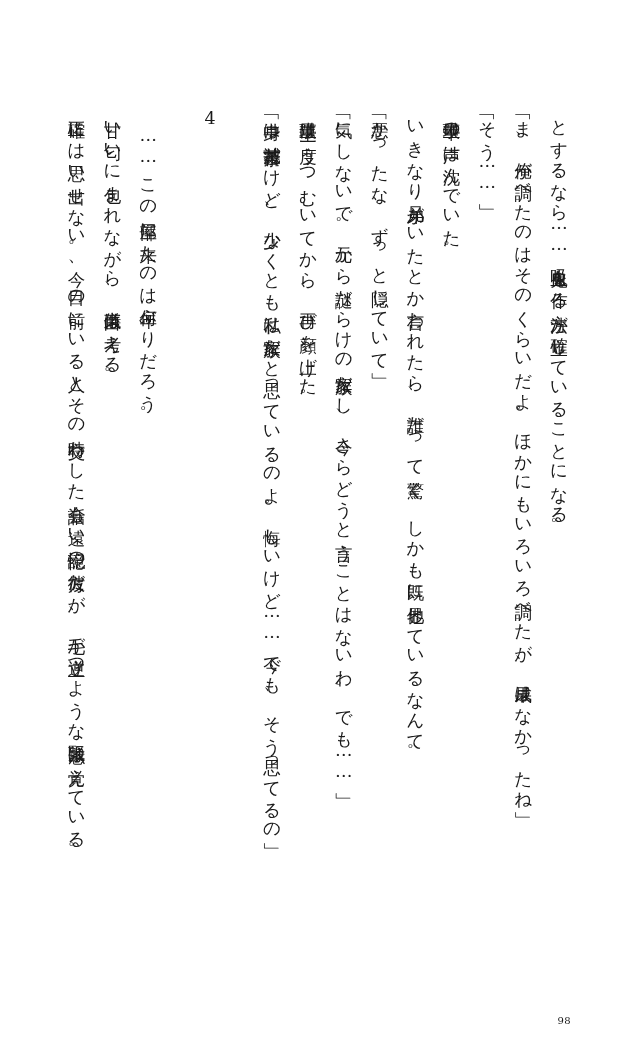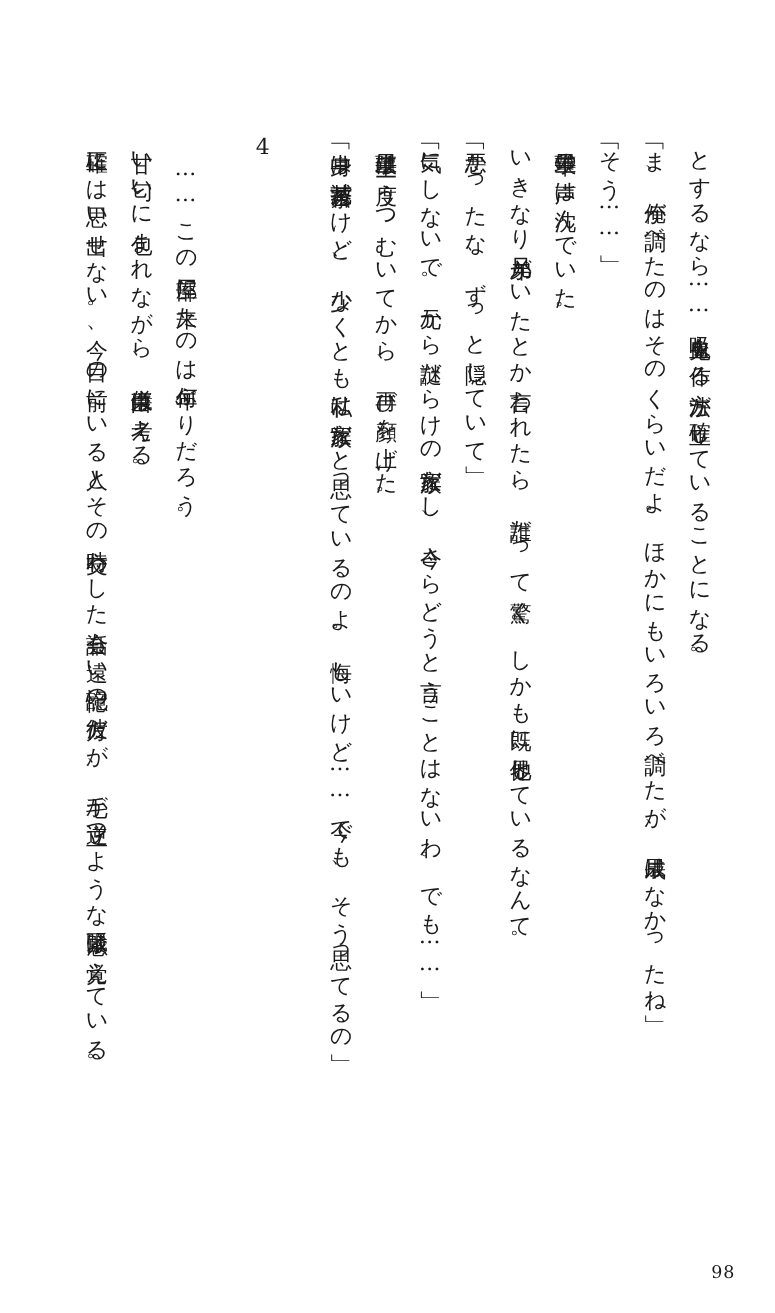--- a/index.html
+++ b/index.html
@@ -48,22 +48,22 @@
     font-size: 17.5px;
     padding-top: 150px;
     letter-spacing: 0.05em;
   }
   .spacer {
     width: 26px;
   }
   .page-number {
     position: absolute;
     bottom: 24px;
-    right: 32px;
-    font-size: 14px;
+    right: 49px;
+    font-size: 10px;
     letter-spacing: 0.04em;
     color: #1a1a1a;
     font-family: "DejaVu Serif", "Liberation Serif", serif;
   }
 </style>
 </head>
 <body>
 
 <div class="page">
 

